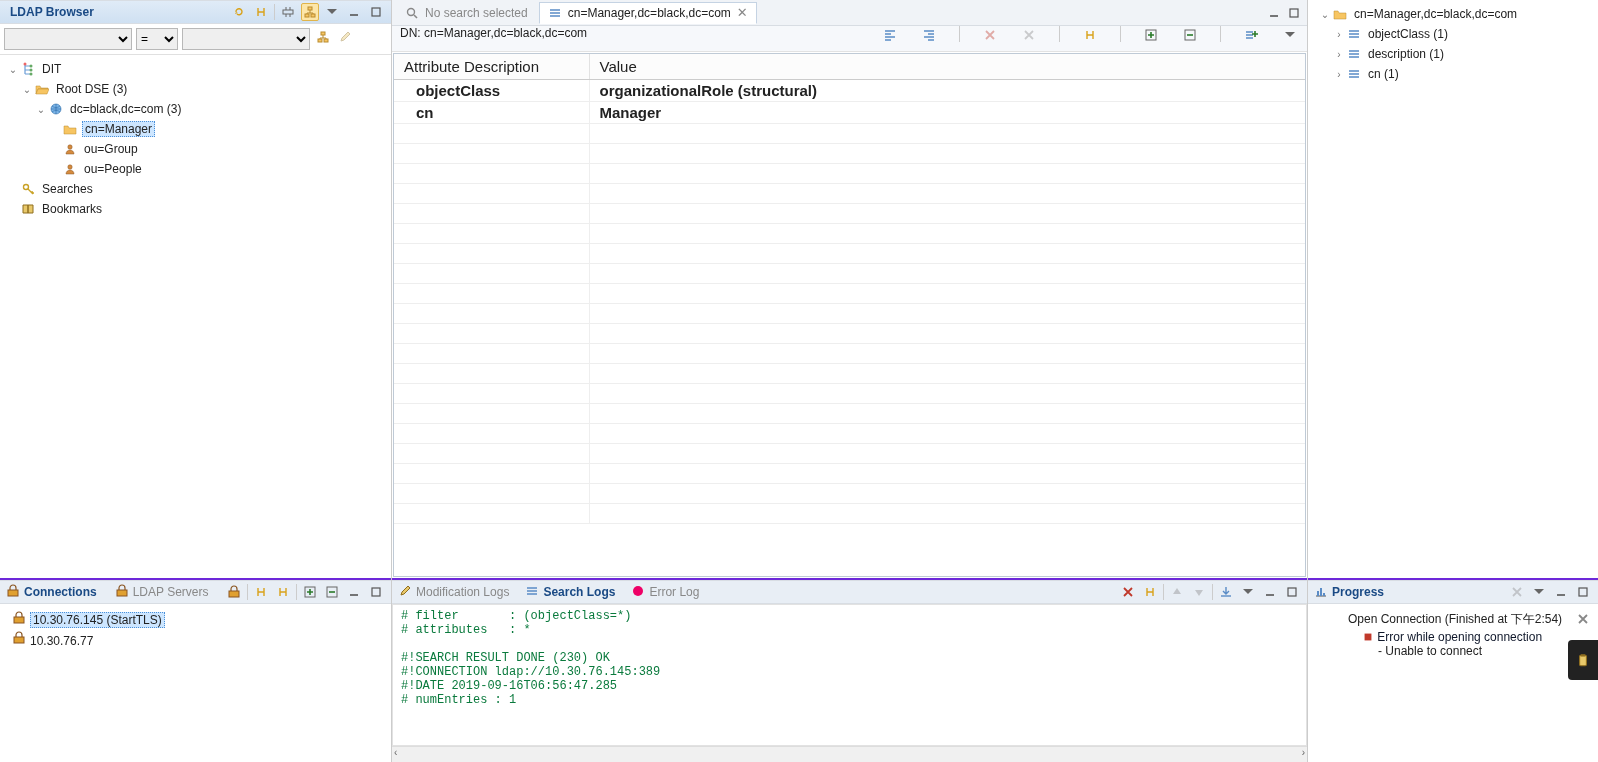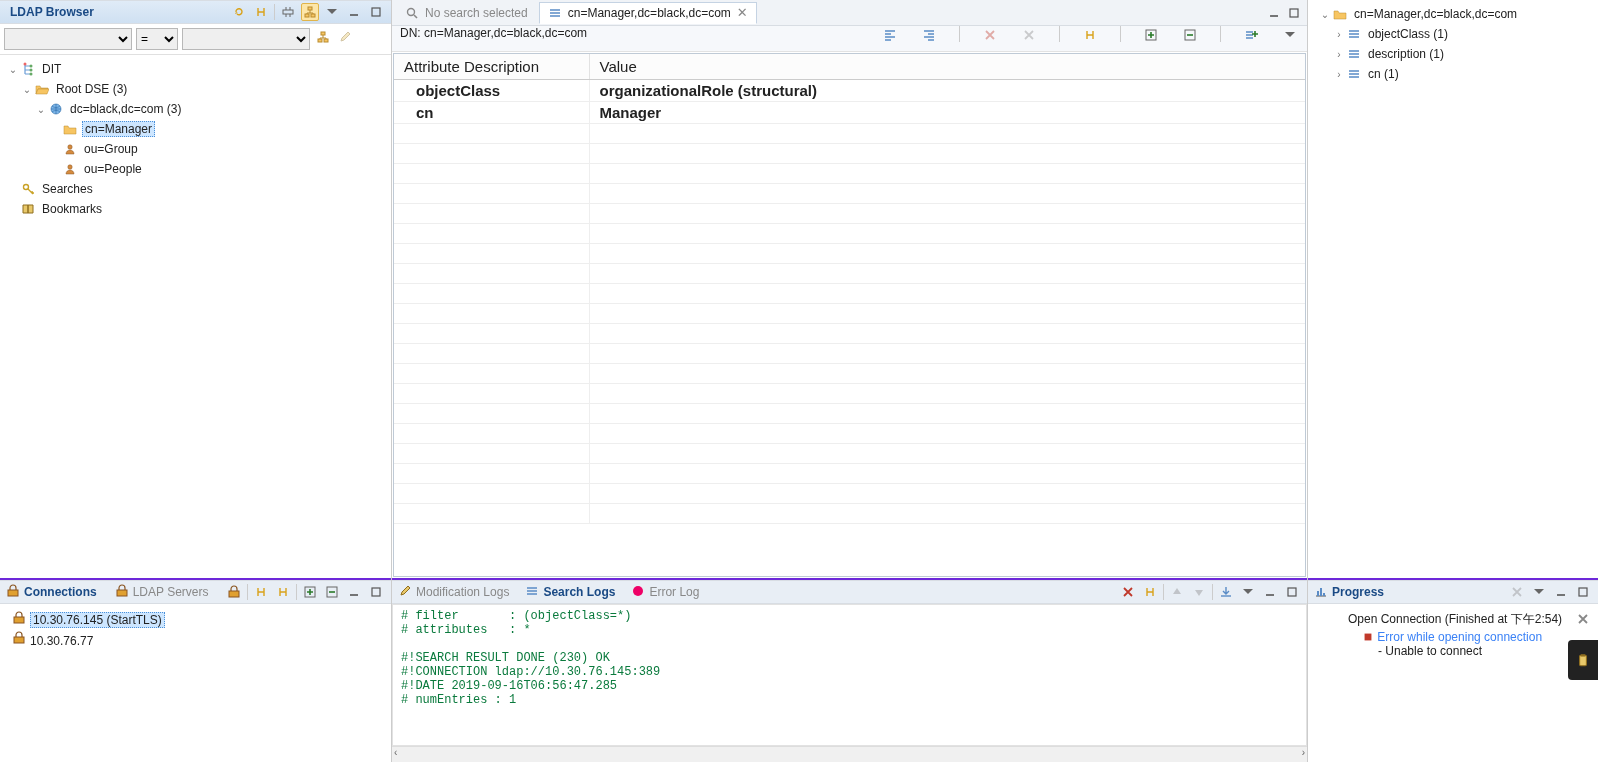--- a/index.html
+++ b/index.html
@@ -59,21 +59,21 @@
 .conn-list { flex:1; overflow:auto; padding: 4px; }
 .conn-row { display:flex; align-items:flex-end; height: 20px; gap: 4px; padding-left: 8px; }
 .conn-row.selected .lbl { background: #cde6ff; border: 1px dotted #4a90d9; padding:0 2px; }
 
 .log-body { flex: 1; overflow: auto; font-family: Consolas, "Courier New", monospace; font-size: 12px; color: #0a7a3d; padding: 4px 8px; white-space: pre; border: 1px solid #e2e2e2; position: relative; }
 .log-scroll-x { height: 16px; background: #f0f0f0; border-top: 1px solid #ddd; }
 
 .outline { flex:1; overflow:auto; padding: 4px; }
 .progress-body { flex:1; overflow:auto; padding: 4px 6px; font-size: 12px; margin-left: 34px; }
 .progress-title { display:flex; align-items:center; justify-content:space-between; padding: 2px 0; }
-.progress-err { color: #3b82f6; padding-left: 14px; text-indent: 0; }
+.progress-err { color: #0f172a; padding-left: 14px; text-indent: 0; }
 .progress-err2 { padding-left: 30px; }
 
 .svg-tree { fill: none; stroke: #6b9dd7; stroke-width: 1.2; }
 .svg-folder { fill: #f7c562; stroke: #b98b2f; stroke-width: 0.5; }
 .svg-globe { fill: #7fb7e8; stroke: #2a6aa8; stroke-width: 0.6; }
 .svg-person { fill: #d58b3e; stroke: #8a5522; stroke-width: 0.5; }
 .svg-entry { fill: none; stroke: #5a8cc6; stroke-width: 1.4; }
 .svg-book { fill: #e8c86a; stroke: #8f6e1f; }
 .svg-key { fill: none; stroke: #c9a227; stroke-width: 1.4; }
 .svg-x { fill: none; stroke: #c0392b; stroke-width: 1.8; }

